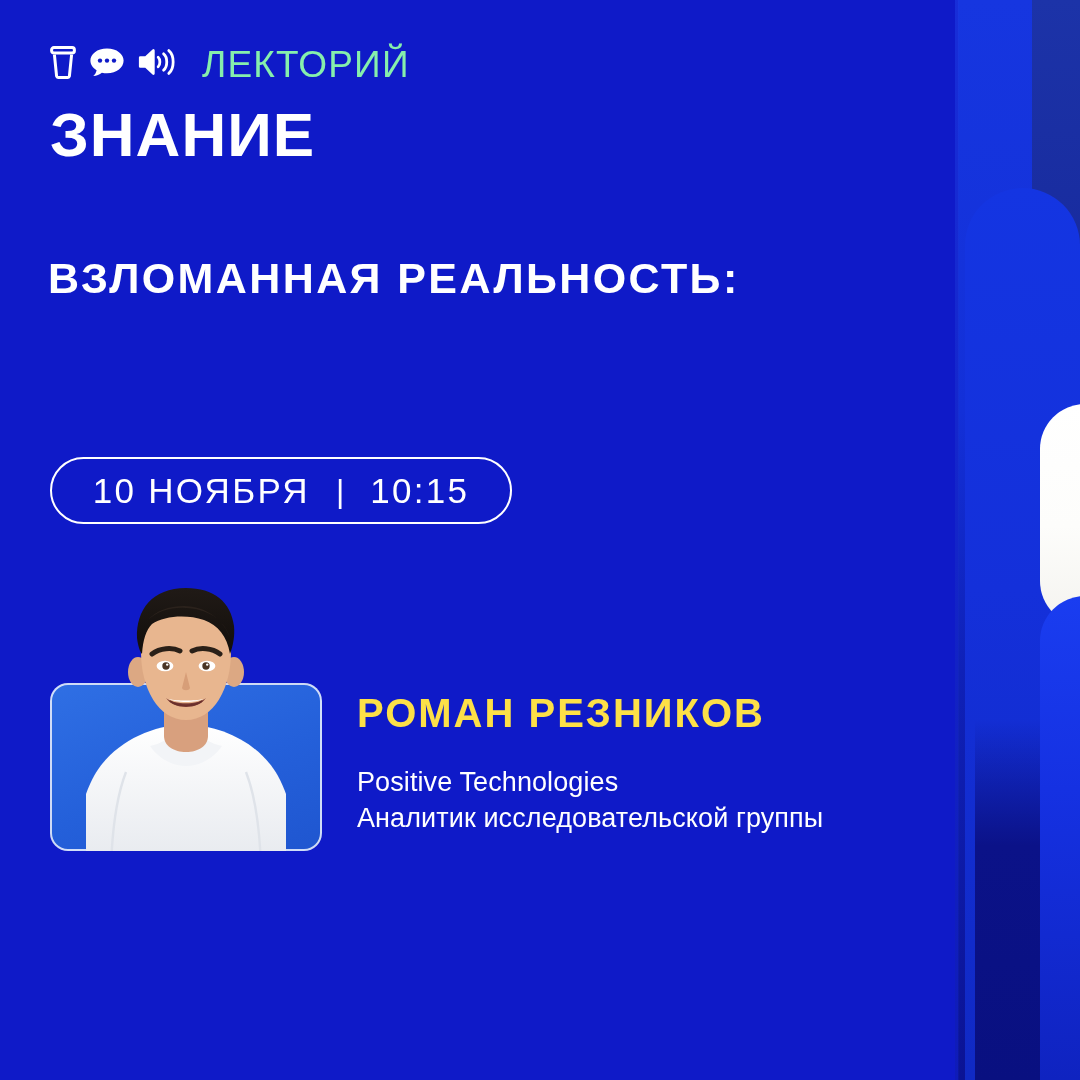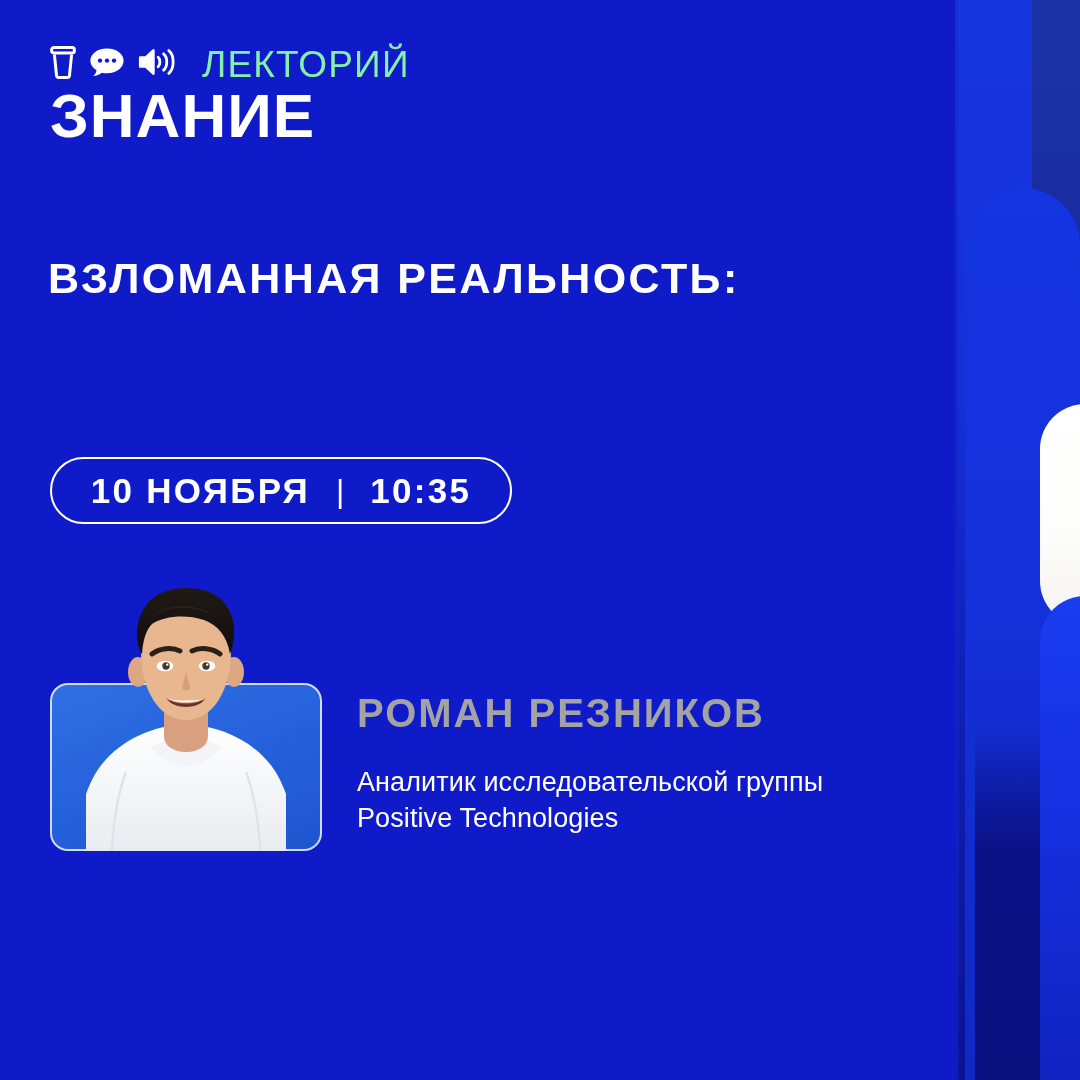--- a/index.html
+++ b/index.html
@@ -77,21 +77,21 @@
     line-height: 1;
     margin-left: 14px;
     white-space: nowrap;
   }
   #logo-znanie {
     color: #ffffff;
     font-size: 62px;
     font-weight: 700;
     letter-spacing: 1px;
     line-height: 1;
-    margin-top: 1px;
+    margin-top: 20px;
     white-space: nowrap;
   }
 
   
   #headline {
     position: absolute;
     left: 48px;
     top: 248px;
     width: 900px;
   }
@@ -116,21 +116,21 @@
     border-radius: 34px;
     display: flex;
     align-items: center;
     justify-content: center;
     gap: 26px;
     box-sizing: border-box;
   }
   #pill-date, #pill-time {
     color: #ffffff;
     font-size: 35px;
-    font-weight: 700;
+    font-weight: 400;
     letter-spacing: 2.3px;
     line-height: 1;
     white-space: nowrap;
   }
   #pill-separator {
     color: #ffffff;
     font-size: 32px;
     font-weight: 400;
     line-height: 1;
   }
@@ -164,21 +164,21 @@
   }
   #avatar-person { position: absolute; left: 36px; top: 0; }
 
   #speaker-text {
     position: absolute;
     left: 307px;
     top: 117px;
     width: 600px;
   }
   #speaker-name {
-    color: #a3a3a3;
+    color: #fde047;
     font-size: 40px;
     font-weight: 700;
     letter-spacing: 2px;
     line-height: 1;
     white-space: nowrap;
     text-transform: uppercase;
   }
   .speaker-role-line {
     color: #ffffff;
     font-size: 27px;
@@ -238,21 +238,21 @@
     <div id="logo-znanie">ЗНАНИЕ</div>
   </div>
 
   <div id="headline">
     <div class="headline-line">ВЗЛОМАННАЯ РЕАЛЬНОСТЬ:</div>
   </div>
 
   <div id="date-pill">
     <span id="pill-date">10 НОЯБРЯ</span>
     <span id="pill-separator">|</span>
-    <span id="pill-time">10:35</span>
+    <span id="pill-time">10:15</span>
   </div>
 
   <div id="speaker-block">
 
     <div id="avatar-card"></div>
 
     <div id="avatar-photo-wrap">
       <svg id="avatar-person" width="200" height="290" viewBox="0 0 200 290" fill="none">
         <defs>
           <clipPath id="cardClip">
@@ -318,19 +318,19 @@
 
         <path d="M80 122 C 88 134, 112 134, 120 122 C 112 129, 88 129, 80 122 Z" fill="#7a3b36"></path>
         <path d="M83 123 C 90 127, 110 127, 117 123 C 110 125, 90 125, 83 123 Z" fill="#ffffff"></path>
         <path d="M84 125 C 92 131, 108 131, 116 125" stroke="#6a2f2b" stroke-width="1.6" fill="none"></path>
       </svg>
     </div>
 
     <div id="speaker-text">
       <div id="speaker-name">РОМАН РЕЗНИКОВ</div>
       <div id="speaker-role">
+        <div class="speaker-role-line">Positive Technologies</div>
         <div class="speaker-role-line">Аналитик исследовательской группы</div>
-        <div class="speaker-role-line">Positive Technologies</div>
       </div>
     </div>
 
   </div>
 </div>
 
 </body></html>

